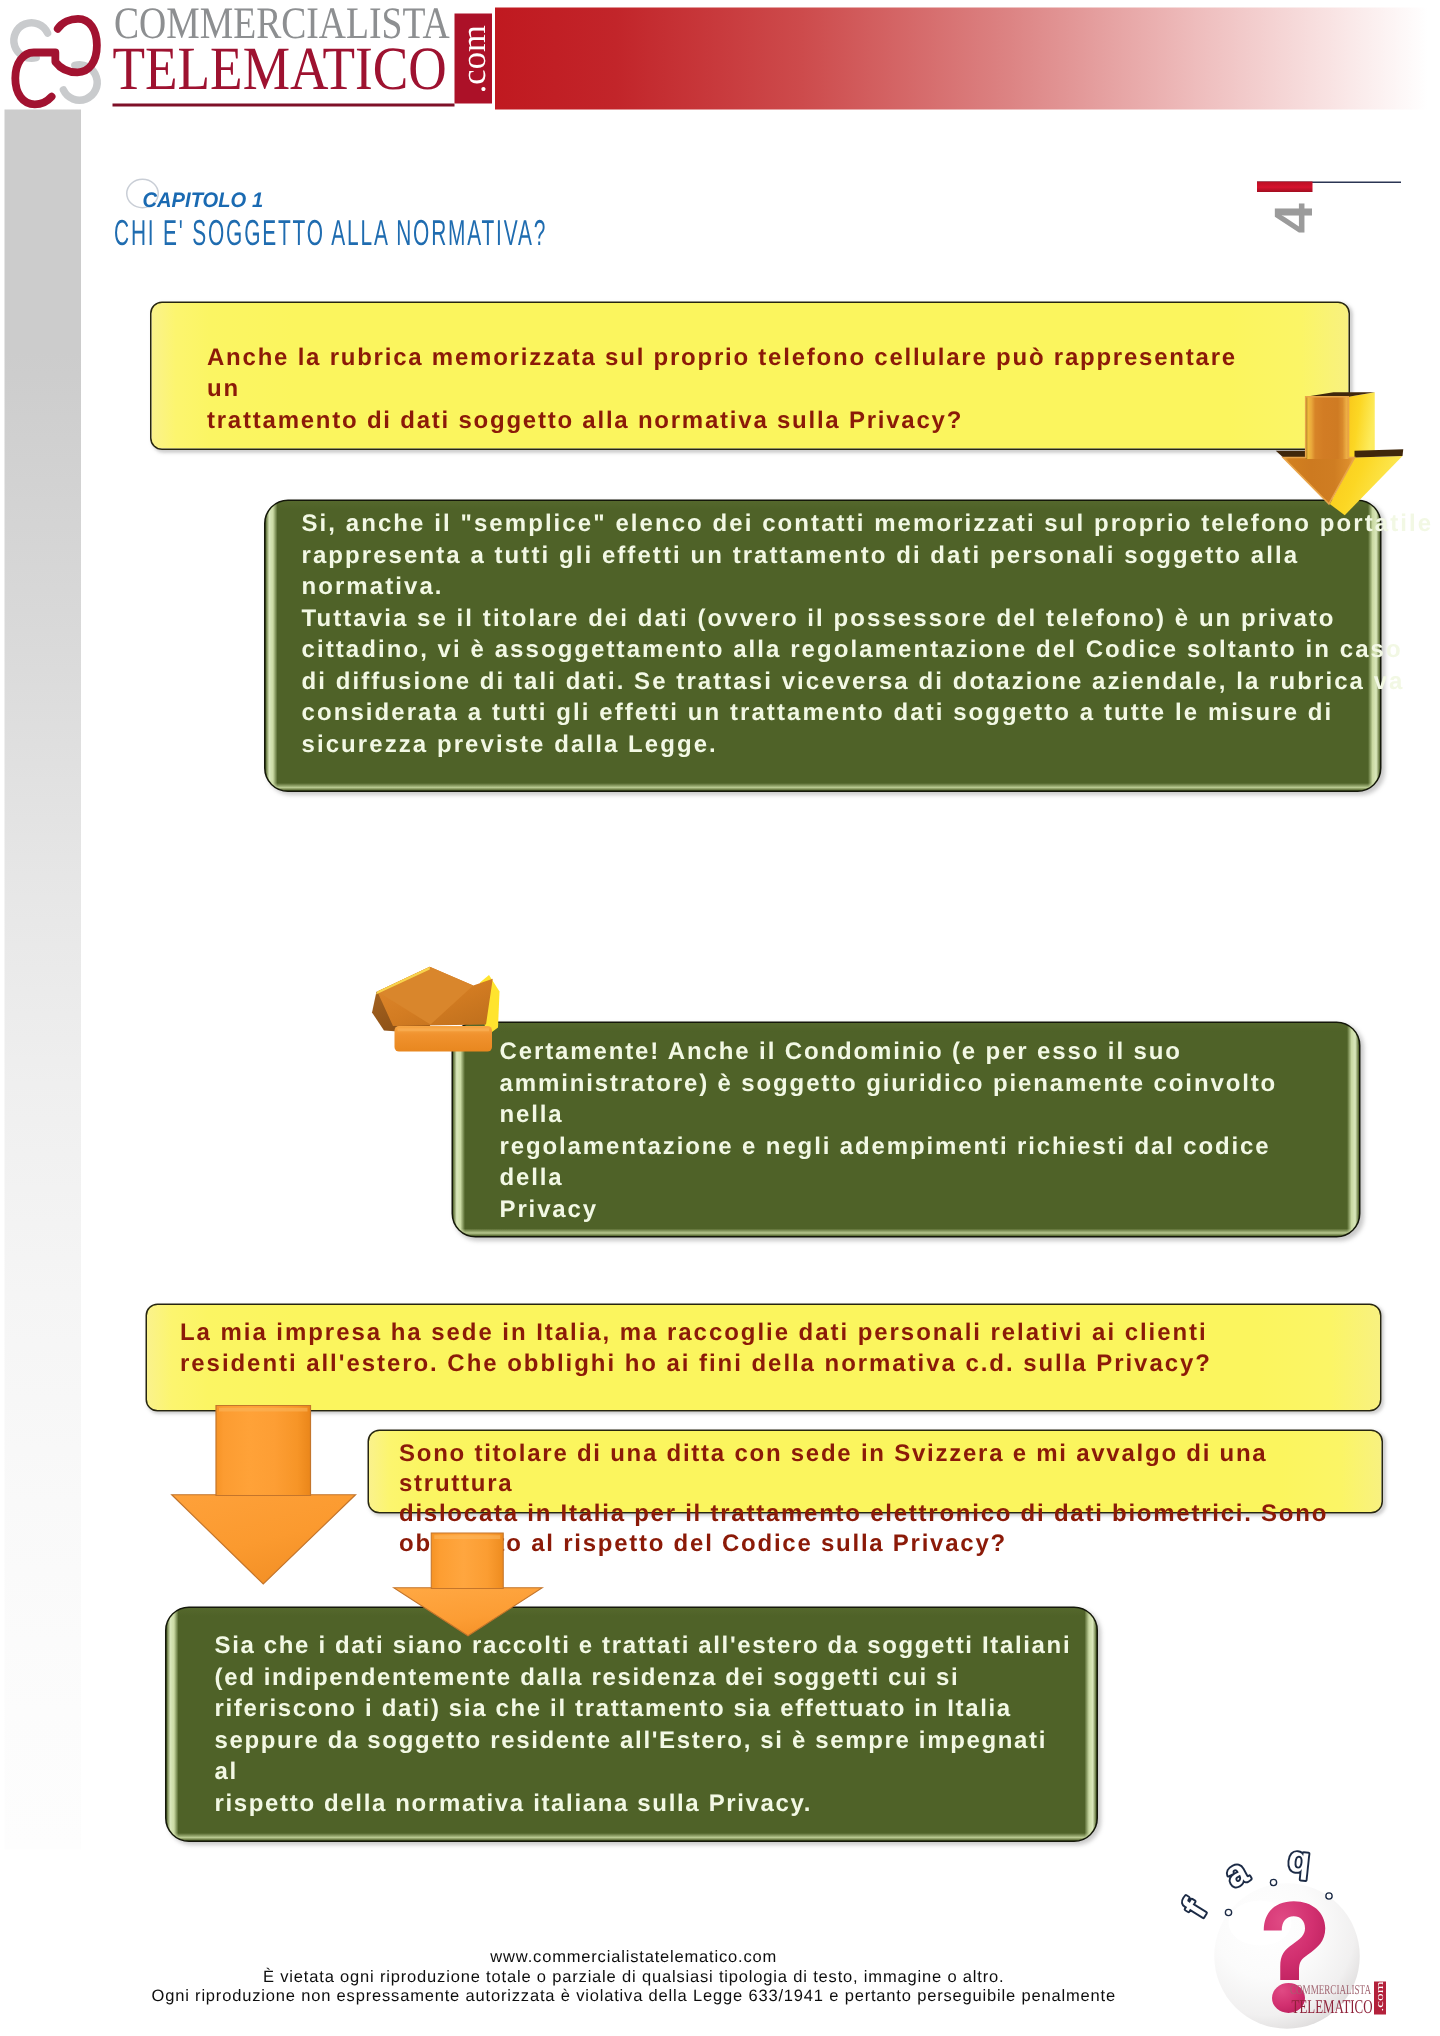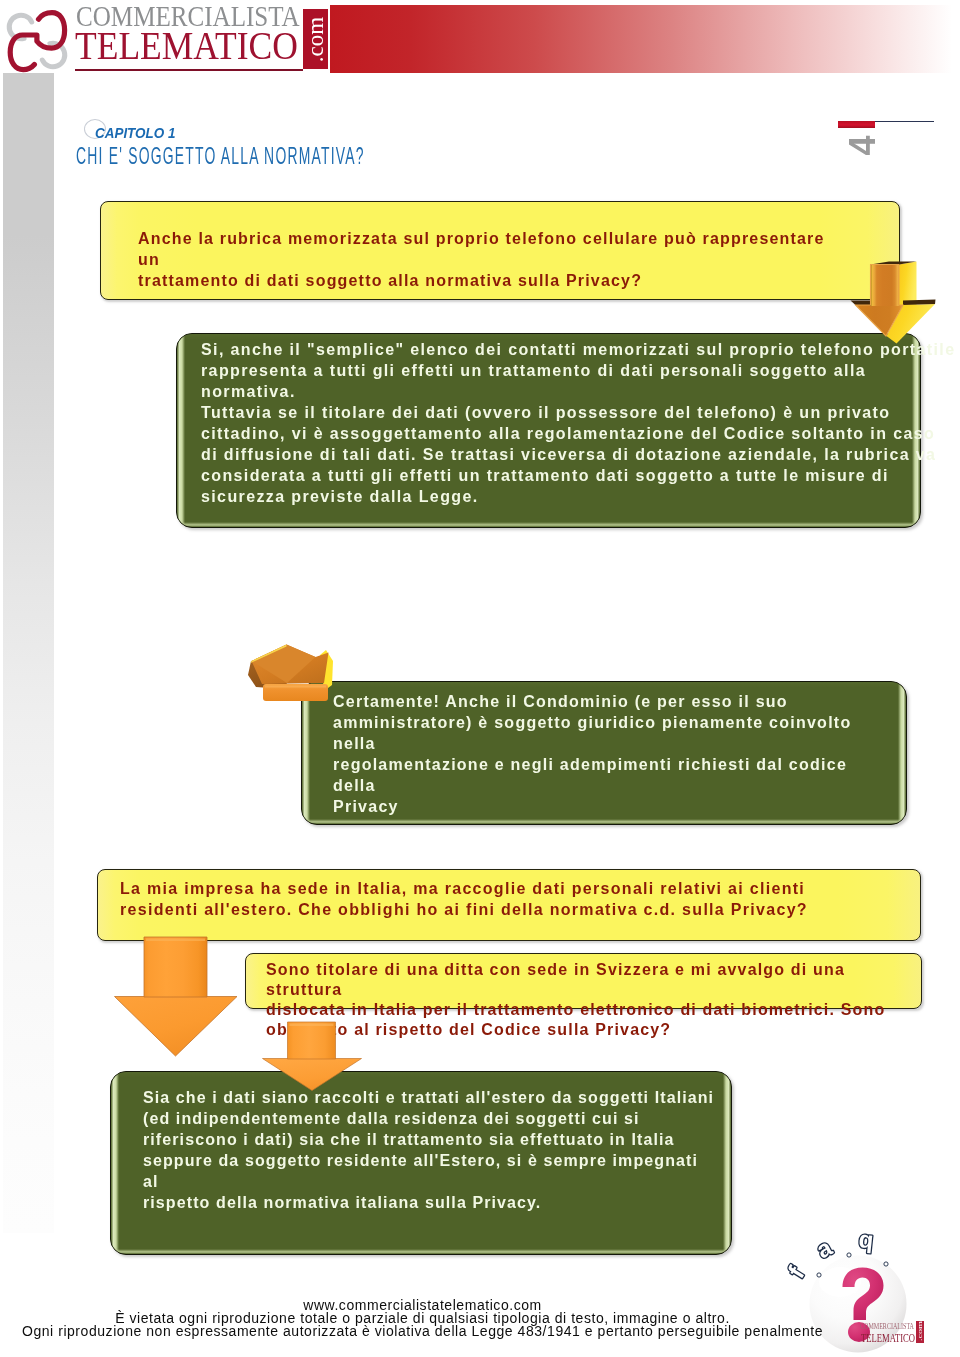--- a/index.html
+++ b/index.html
@@ -69,34 +69,34 @@
 
   #a2box{left:301px;top:681px;width:606px;height:144px;}
   #a2box .txt{position:absolute;left:31px;top:9px;width:560px;letter-spacing:1.25px;line-height:21px;}
 
   #q3box{left:97px;top:869px;width:824px;height:72px;}
   #q3box .txt{position:absolute;left:22px;top:8px;width:700px;letter-spacing:1.3px;line-height:21px;}
 
   #q4box{left:245px;top:953px;width:677px;height:56px;}
   #q4box .txt{position:absolute;left:20px;top:6px;width:660px;letter-spacing:1.17px;line-height:20px;}
 
-  #a3box{left:110px;top:1071px;width:622px;height:184px;}
+  #a3box{left:110px;top:1071px;width:622px;height:157px;}
   #a3box .txt{position:absolute;left:32px;top:15px;width:575px;letter-spacing:1.1px;line-height:21px;}
 
   #faqlogo{left:775px;top:1225px;}
 
   
   #arrow1{left:849px;top:255px;}
   #arrow2{left:240px;top:635px;}
   #arrow3{left:110px;top:930px;}
   #arrow4{left:260px;top:1019px;}
 
   
   #footer{left:0;top:1299px;width:845px;text-align:center;font-family:"Liberation Sans",sans-serif;
-     font-size:14px;color:#0d0d0d;line-height:13.2px;letter-spacing:0.55px;}
+     font-size:11px;color:#0d0d0d;line-height:13.2px;letter-spacing:0.55px;}
 </style>
 </head>
 <body>
 
 <div class="page">
 
   <div class="abs" id="leftbar"></div>
   <div class="abs" id="topbar"></div>
 
   <div class="abs" id="logomark">
@@ -334,15 +334,15 @@
         <text x="71" y="117" font-family="'Liberation Serif',serif" font-size="13" fill="#8e2038" textLength="54" lengthAdjust="spacingAndGlyphs">TELEMATICO</text>
         <rect x="126" y="96" width="8" height="22" fill="#b3213b"></rect>
         <text x="0" y="0" font-family="'Liberation Serif',serif" font-size="7" fill="#fff" transform="translate(132,116) rotate(-90)" textLength="20" lengthAdjust="spacingAndGlyphs">.com</text>
       </g>
     </svg>
   </div>
 
   <div id="footer" class="abs">
     <div class="l1">www.commercialistatelematico.com</div>
     <div>È vietata ogni riproduzione totale o parziale di qualsiasi tipologia di testo, immagine o altro.</div>
-    <div>Ogni riproduzione non espressamente autorizzata è violativa della Legge 483/1941 e pertanto perseguibile penalmente</div>
+    <div>Ogni riproduzione non espressamente autorizzata è violativa della Legge 633/1941 e pertanto perseguibile penalmente</div>
   </div>
 </div>
 
 </body></html>

